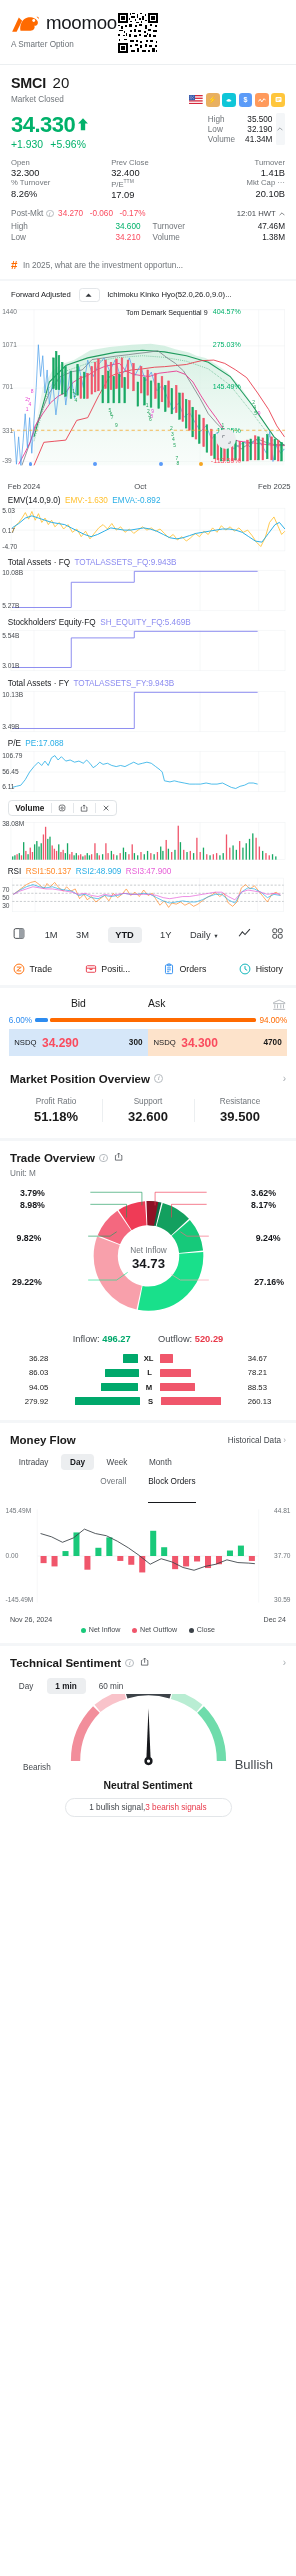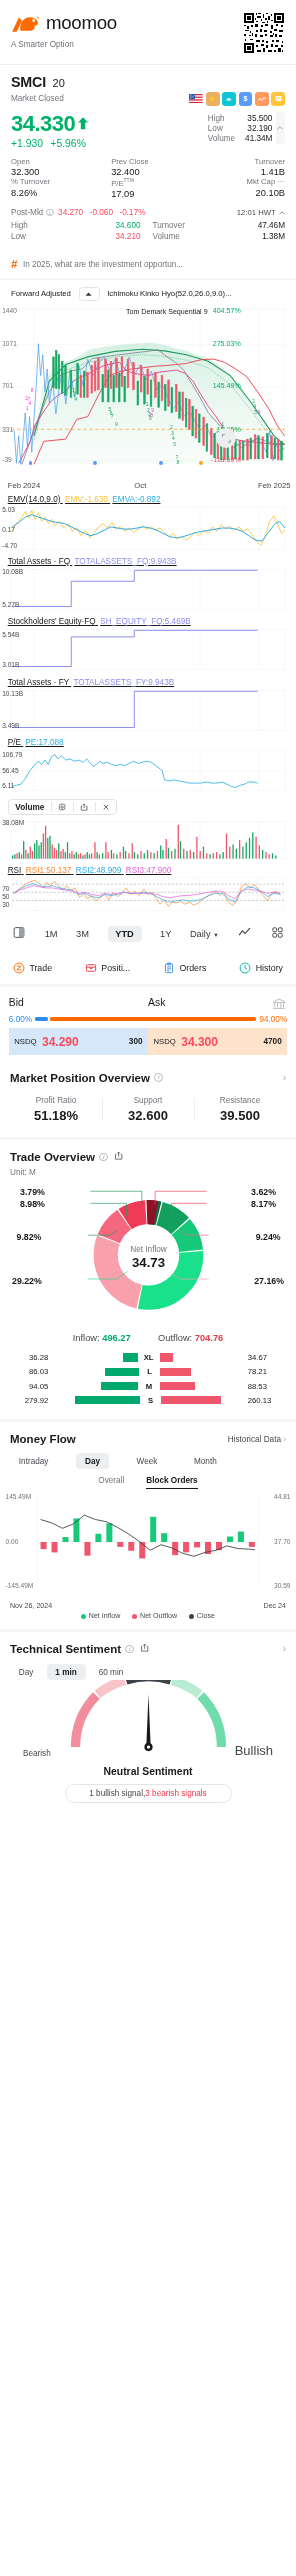--- a/index.html
+++ b/index.html
@@ -7,36 +7,36 @@
     width: 296px;
     background: #fff;
     font-family: "Liberation Sans", sans-serif;
     color: #1a1a1a;
     -webkit-font-smoothing: antialiased;
   }
   .page { width: 296px; position: relative; }
 
   
   .brand {
-    display: flex; align-items: flex-start; justify-content: space-between;
+    display: flex; align-items: flex-start; justify-content: flex-start;
     padding: 12px 11px 10px 11px;
     border-bottom: 0.5px solid #eceff1;
   }
   .brand-left { display: flex; flex-direction: column; gap: 5.5px; }
   .logo-row { display: flex; align-items: center; gap: 5px; }
   .logo-mark { width: 30px; height: 21px; }
   .logo-text { font-size: 18.7px; font-weight: 500; letter-spacing: -0.3px; color: #16181c; }
   .tagline { font-size: 8.2px; color: #6b7177; }
   .qr { width: 42px; height: 42px; }
 
   
   .quote { padding: 8.8px 11px 3.3px 11px; }
   .sym-row { display: flex; align-items: baseline; gap: 6.6px; }
   .sym { font-size: 14.3px; font-weight: 700; letter-spacing: -0.2px; }
-  .sym-sub { font-size: 11px; font-weight: 500; }
+  .sym-sub { font-size: 15px; font-weight: 500; }
   .mkt-row { display: flex; align-items: center; justify-content: space-between; margin-top: 2.2px; }
   .mkt-status { font-size: 8.2px; color: #70757a; }
   .badges { display: flex; gap: 2.7px; align-items: center; }
   .badge {
     width: 13.7px; height: 13.7px; border-radius: 3.3px;
     display: flex; align-items: center; justify-content: center;
     font-size: 7.1px; color: #fff; font-weight: 700;
   }
   .flag { background: #fff; border-radius: 1.6px; overflow: hidden; }
 
@@ -112,21 +112,21 @@
   .dotrow { position: absolute; left: 0; right: 0; bottom: 14.3px; height: 4.4px; }
   .evdot { position: absolute; width: 3.8px; height: 3.8px; border-radius: 50%; }
   .fs-btn {
     position: absolute; right: 7.7px; bottom: 31px; width: 20px; height: 20px;
     border-radius: 50%; background: #eceef0; display: flex; align-items: center;
     justify-content: center; color: #8b9096; font-size: 7.7px;
   }
 
   
   .sub { padding: 5.5px 0 0 0; }
-  .sub-title { font-size: 8.2px; padding: 0 0 1.1px 7.7px; text-decoration: underline; }
+  .sub-title { font-size: 8.2px; padding: 0 0 1.1px 7.7px; }
   .sub-title .k { color: #16181c; }
   .sub-title .v { margin-left: 2.2px; }
   .sub-body { position: relative; width: 296px; }
   .sub-body svg { display: block; }
   .sub-ax { position: absolute; left: 2.2px; font-size: 6.6px; color: #45494e; }
 
   .vol-chip {
     display: inline-flex; align-items: center; border: 0.5px solid #dfe3e6;
     border-radius: 3.8px; height: 16.5px; margin-left: 7.7px; overflow: hidden;
   }
@@ -146,21 +146,21 @@
   }
   .tb-pill { padding: 3.3px 1.1px; }
 
   
   .traderow { display: flex; justify-content: space-between; padding: 7.7px 13px 10px 13px; }
   .trade-item { display: flex; align-items: center; gap: 4.4px; font-size: 8.8px; }
 
   
   .bidask { padding: 10px 8.8px 5.5px 8.8px; }
   .ba-head { display: flex; align-items: center; font-size: 10.4px; position: relative; }
-  .ba-head .bid { width: 50%; }
+  .ba-head .bid { width: 50%; text-align: center; }
   .ba-head .ask { width: 50%; }
   .bank-icon { position: absolute; right: 1.1px; top: 1.1px; color: #a8adb2; font-size: 9.3px; }
   .ba-bar { display: flex; align-items: center; gap: 3.3px; margin-top: 6.6px; }
   .ba-pct-l { font-size: 8.2px; color: #2d8cf0; }
   .ba-pct-r { font-size: 8.2px; color: #ff6a00; }
   .bar-track { flex: 1; display: flex; align-items: center; gap: 1.1px; }
   .bar-blue { height: 3.3px; border-radius: 1.6px; background: #2d8cf0; }
   .bar-orange { height: 3.3px; border-radius: 1.6px; background: #ff6a00; }
   .ba-cells { display: flex; margin-top: 4.4px; }
   .ba-cell { flex: 1; display: flex; align-items: center; gap: 5.5px; padding: 6.6px 5.5px; }
@@ -205,25 +205,25 @@
   .tbl { padding: 7.7px 14.3px 12px 14.3px; }
   .tbl-row { display: flex; align-items: center; height: 14.3px; gap: 3.3px; }
   .tbl-l { width: 34px; text-align: right; font-size: 7.7px; }
   .tbl-bl { height: 8.2px; background: #00a86b; border-radius: 0.5px; }
   .tbl-sz { width: 15.4px; text-align: center; font-size: 7.7px; font-weight: 700; }
   .tbl-br { height: 8.2px; background: #f0566b; border-radius: 0.5px; }
   .tbl-r { width: 34px; font-size: 7.7px; }
   .spacer-l { margin-left: auto; }
 
   
-  .mf-tabs { display: flex; gap: 19px; padding: 7.7px 10px 0 10px; }
+  .mf-tabs { display: flex; gap: 4px; padding: 7.7px 10px 0 10px; }
   .mf-tab { font-size: 8.2px; color: #45494e; padding: 3.8px 8.8px; border-radius: 3.8px; }
   .mf-tab.active { background: #eceef0; font-weight: 700; color: #16181c; }
   .mf-sub { display: flex; justify-content: center; gap: 22px; padding: 6.6px 0 2.2px 0; font-size: 8.2px; }
-  .mf-sub .on { font-weight: 700; color: #16181c; border-bottom: 1.4px solid #16181c; padding-bottom: 3px; }
+  .mf-sub .on { font-weight: 400; color: #16181c; border-bottom: 1.4px solid #16181c; padding-bottom: 16px; }
   .mf-sub .off { color: #70757a; }
   .mf-chart { position: relative; width: 296px; height: 110px; }
   .mf-ax { position: absolute; font-size: 6.6px; color: #70757a; }
   .mf-legend { display: flex; justify-content: center; gap: 12px; font-size: 7.1px; color: #45494e; padding-top: 2.2px; }
   .lg { display: inline-flex; align-items: center; gap: 2.7px; }
   .lg .dot { width: 5px; height: 5px; border-radius: 50%; display: inline-block; }
   .mf-dates { display: flex; justify-content: space-between; padding: 1.1px 10px 0 10px; font-size: 7.1px; color: #45494e; }
 
   
   .ts-tabs { display: flex; gap: 4.4px; padding: 8.8px 10px 0 10px; }
@@ -1153,21 +1153,21 @@
         <polyline points="280,106 240,106 228,98" stroke="#f4687f"></polyline>
         <polyline points="280,186 228,186 212,176" stroke="#f8a0ab"></polyline>
       </g>
     </svg>
   </div>
 
   <div class="flowrow">
     <span><span class="lab">Inflow:</span>
       <span class="flow-in">496.27</span></span>
     <span><span class="lab">Outflow:</span>
-      <span class="flow-out">704.76</span></span>
+      <span class="flow-out">520.29</span></span>
   </div>
 
   <div class="tbl">
     <div class="tbl-row">
       <span class="tbl-l">36.28</span>
       <span class="tbl-bl spacer-l" style="width:14.3px;"></span>
       <span class="tbl-sz">XL</span>
       <span class="tbl-br" style="width:13px;"></span>
       <span class="tbl-r spacer-l">34.67</span>
     </div>

